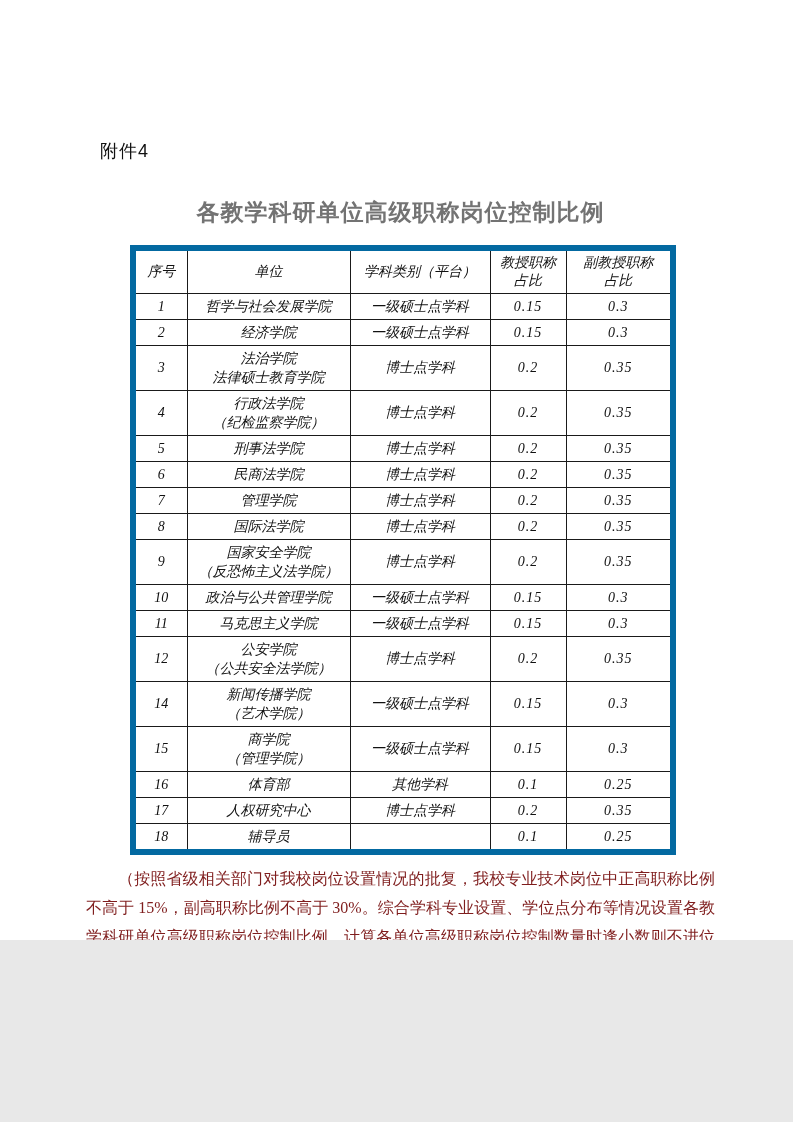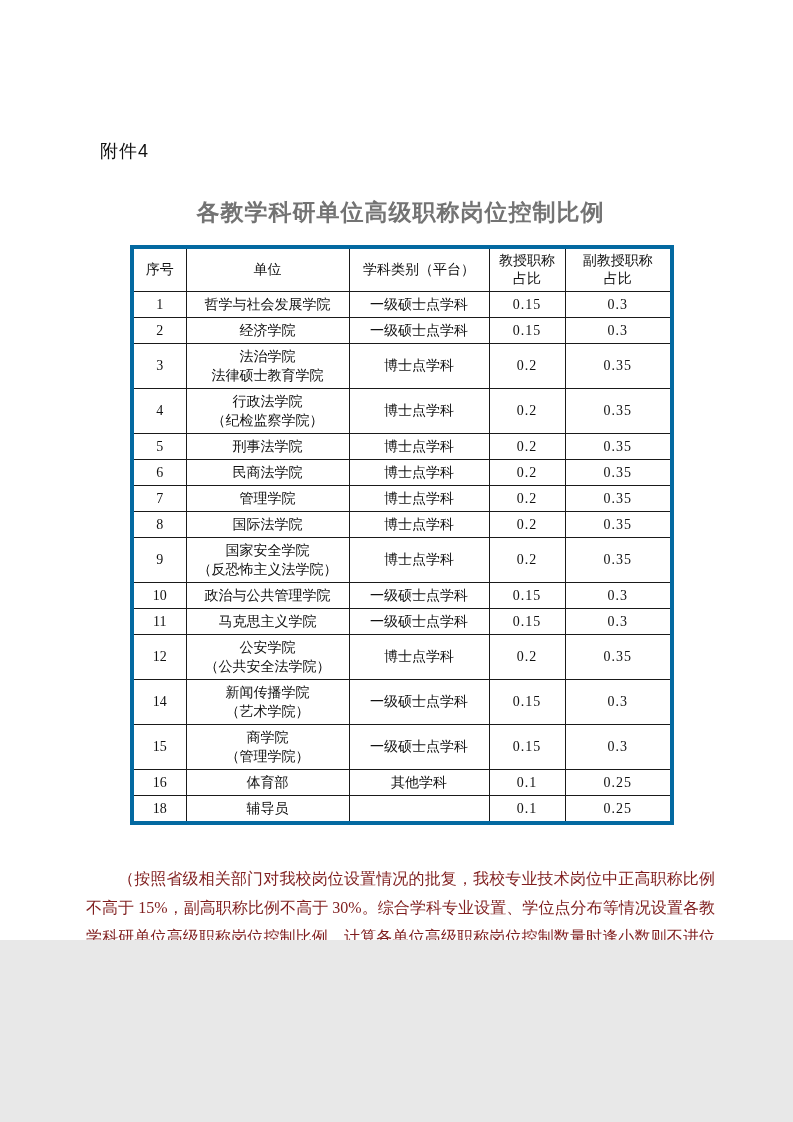--- a/index.html
+++ b/index.html
@@ -36,21 +36,22 @@
   }
   .table-wrap {
     position: absolute;
     left: 130px;
     top: 245px;
   }
   table.ratio-table {
     border-collapse: collapse;
     table-layout: fixed;
     width: 540px;
-    border: 4px solid #0369a1;
+    border: 6px solid #0369a1;
+    font-style: italic;
   }
   table.ratio-table col.c-no   { width: 54px; }
   table.ratio-table col.c-unit { width: 163px; }
   table.ratio-table col.c-cat  { width: 140px; }
   table.ratio-table col.c-prof { width: 76px; }
   table.ratio-table col.c-assoc{ width: 107px; }
   table.ratio-table th,
   table.ratio-table td {
     border: 1px solid #1a1a1a;
     text-align: center;
@@ -253,20 +254,29 @@
           <tr>
             <td>16</td>
             <td>
               <div class="unit-line">体育部</div>
             </td>
             <td>其他学科</td>
             <td class="num">0.1</td>
             <td class="num">0.25</td>
           </tr>
           <tr>
+            <td>17</td>
+            <td>
+              <div class="unit-line">人权研究中心</div>
+            </td>
+            <td>博士点学科</td>
+            <td class="num">0.2</td>
+            <td class="num">0.35</td>
+          </tr>
+          <tr>
             <td>18</td>
             <td>
               <div class="unit-line">辅导员</div>
             </td>
             <td></td>
             <td class="num">0.1</td>
             <td class="num">0.25</td>
           </tr>
         </tbody>
     </table>

